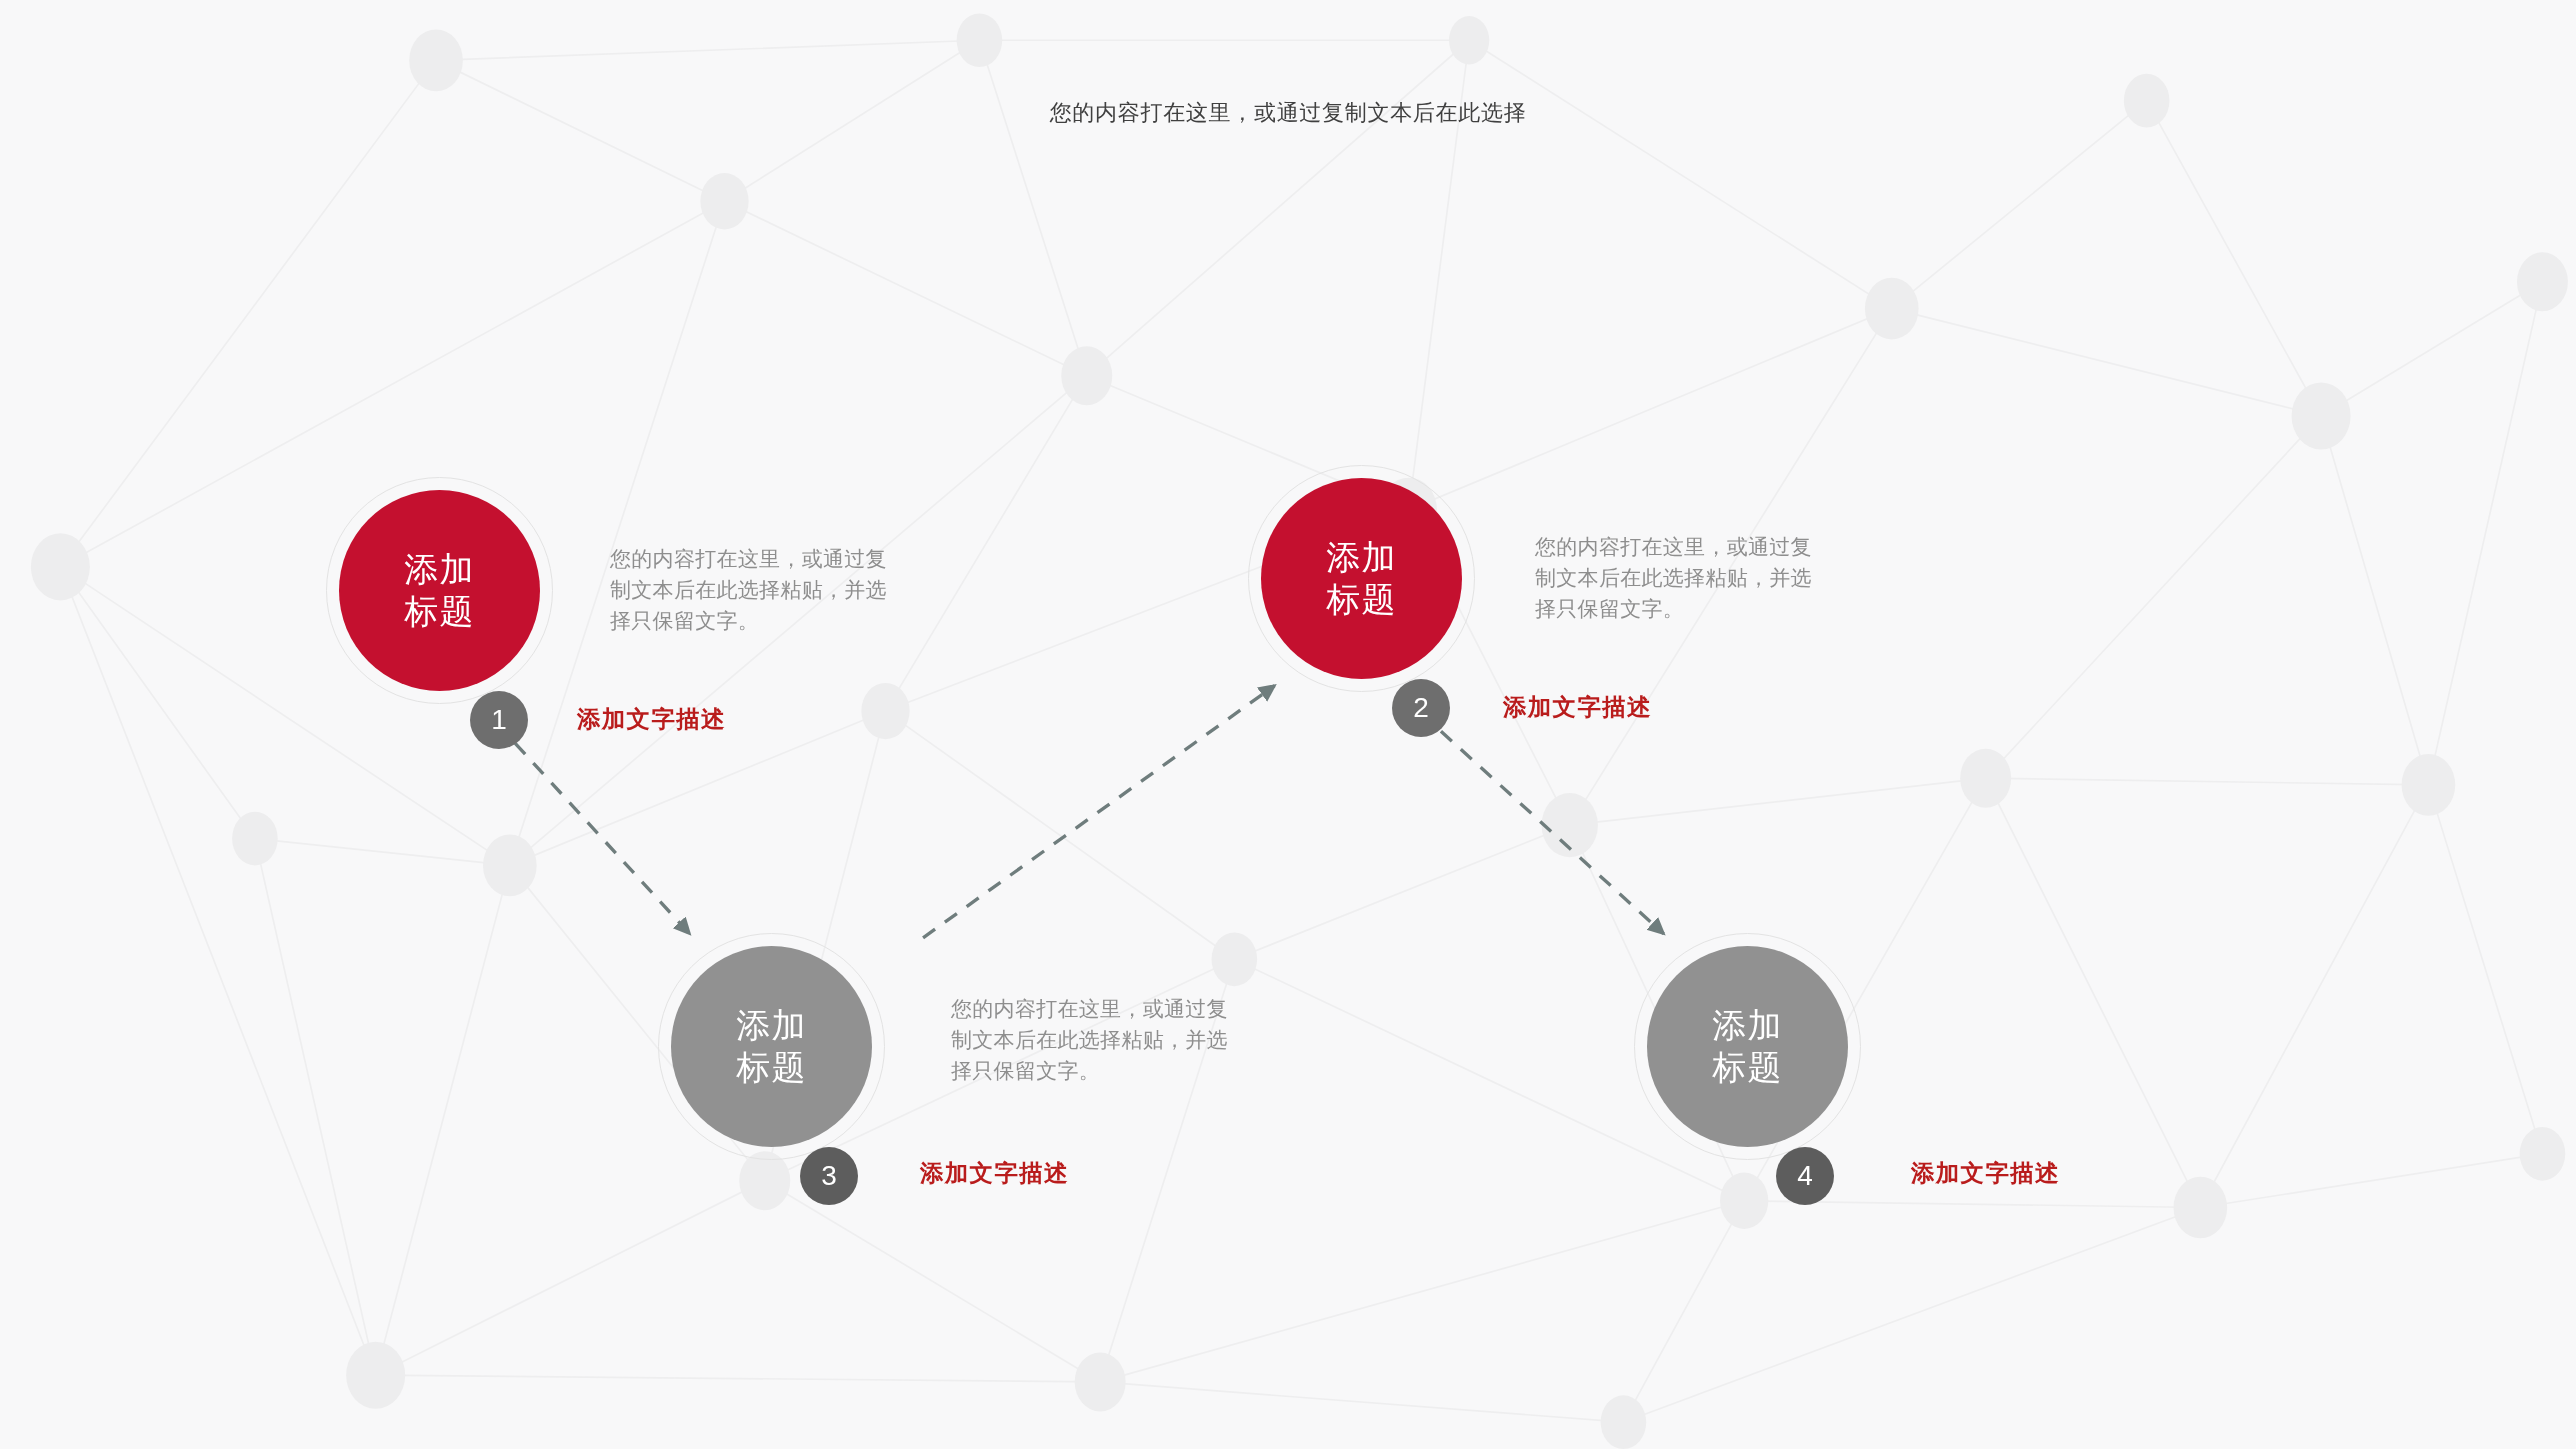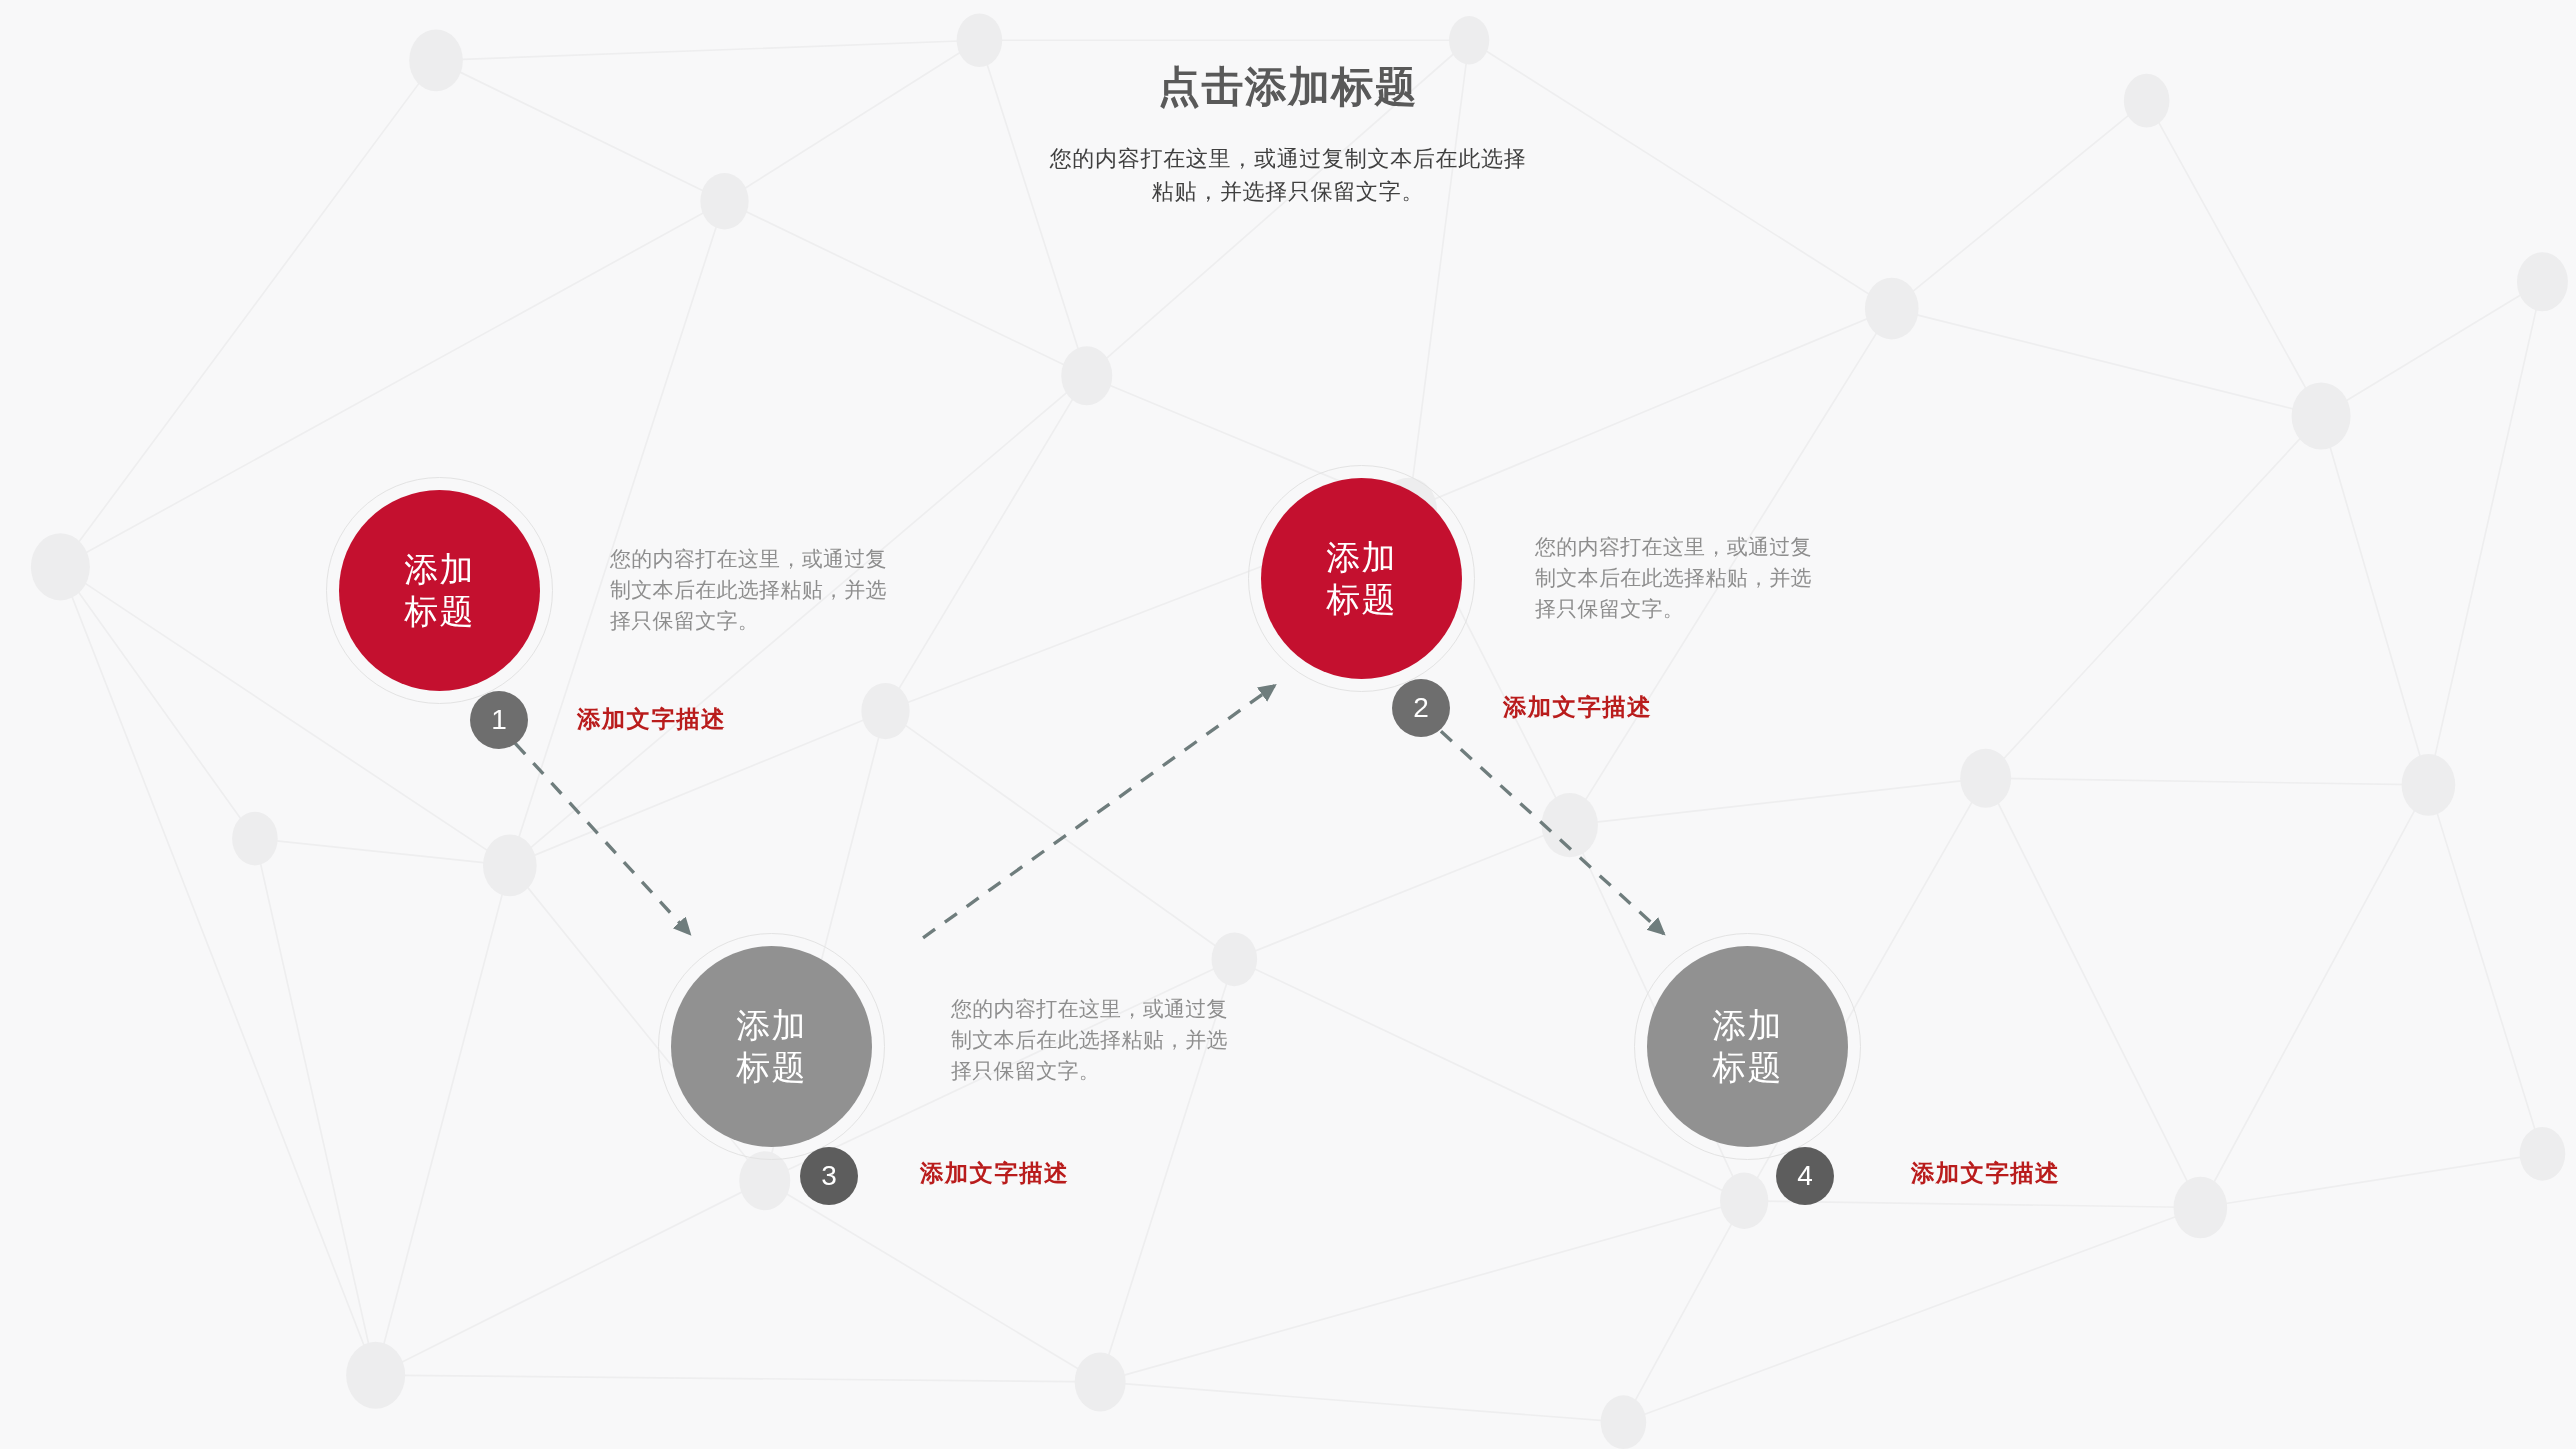--- a/index.html
+++ b/index.html
@@ -181,24 +181,22 @@
       <ellipse cx="560" cy="2050" rx="44" ry="50"></ellipse>
       <ellipse cx="2600" cy="1790" rx="36" ry="42"></ellipse>
       <ellipse cx="3280" cy="1800" rx="40" ry="46"></ellipse>
       <ellipse cx="3790" cy="1720" rx="34" ry="40"></ellipse>
       <ellipse cx="1640" cy="2060" rx="38" ry="44"></ellipse>
       <ellipse cx="2420" cy="2120" rx="34" ry="40"></ellipse>
     </g>
   </svg>
 
   <div class="header">
-    <div class="slide-title">点击添加标题</div>
     <div class="slide-subtitle">
       <span class="ln">您的内容打在这里，或通过复制文本后在此选择</span>
-      <span class="ln">粘贴，并选择只保留文字。</span>
     </div>
   </div>
 
   <svg id="arrows" viewBox="0 0 3840 2160" preserveAspectRatio="none">
     <defs>
       <marker id="arrowhead" markerWidth="6" markerHeight="6" refX="4.6" refY="3" orient="auto" markerUnits="strokeWidth">
         <path d="M0,0.4 L5.4,3 L0,5.6 Z" fill="#6f7d7d"></path>
       </marker>
     </defs>
     <line x1="768" y1="1108" x2="1028" y2="1392" stroke="#6f7d7d" stroke-width="5" stroke-dasharray="22 18" marker-end="url(#arrowhead)"></line>

